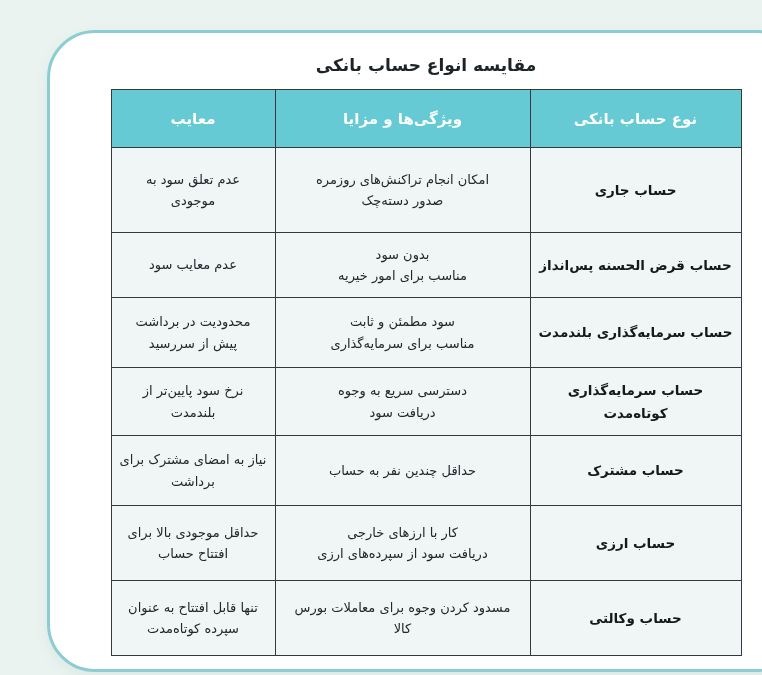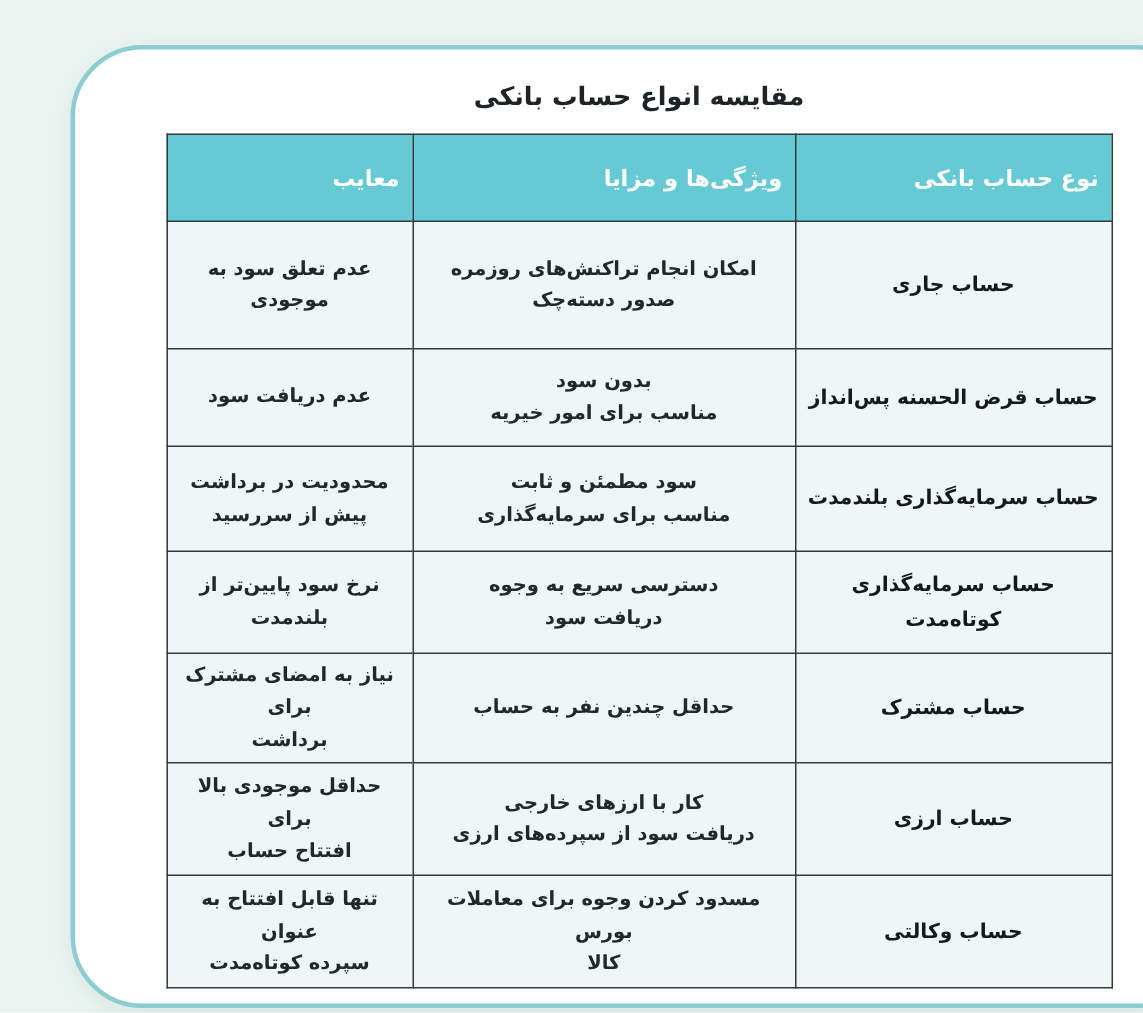--- a/index.html
+++ b/index.html
@@ -37,29 +37,27 @@
   }
   table.compare col.c-type { width: 211px; }
   table.compare col.c-feat { width: 255px; }
   table.compare col.c-dis  { width: 164px; }
   table.compare th, table.compare td {
     border: 1.5px solid #333A3D;
     text-align: center;
     vertical-align: middle;
     padding: 4px 8px;
     white-space: pre-line;
-    font-weight: bold;
   }
   table.compare thead tr { height: 58px; }
   table.compare thead th {
     background: #66CAD4;
     color: #FFFFFF;
     font-size: 15px;
     font-weight: bold;
-    text-align: right;
   }
   table.compare tbody td {
     background: #F0F6F5;
     color: #21282B;
     font-size: 13px;
     line-height: 1.65;
   }
   table.compare tbody td.cell-type {
     font-weight: bold;
     font-size: 13.5px;
@@ -97,21 +95,21 @@
         <td class="cell-type">حساب جاری</td>
         <td>امکان انجام تراکنش‌های روزمره
 صدور دسته‌چک</td>
         <td>عدم تعلق سود به
 موجودی</td>
       </tr>
       <tr>
         <td class="cell-type">حساب قرض الحسنه پس‌انداز</td>
         <td>بدون سود
 مناسب برای امور خیریه</td>
-        <td>عدم دریافت سود</td>
+        <td>عدم معایب سود</td>
       </tr>
       <tr>
         <td class="cell-type">حساب سرمایه‌گذاری بلندمدت</td>
         <td>سود مطمئن و ثابت
 مناسب برای سرمایه‌گذاری</td>
         <td>محدودیت در برداشت
 پیش از سررسید</td>
       </tr>
       <tr>
         <td class="cell-type">حساب سرمایه‌گذاری کوتاه‌مدت</td>

